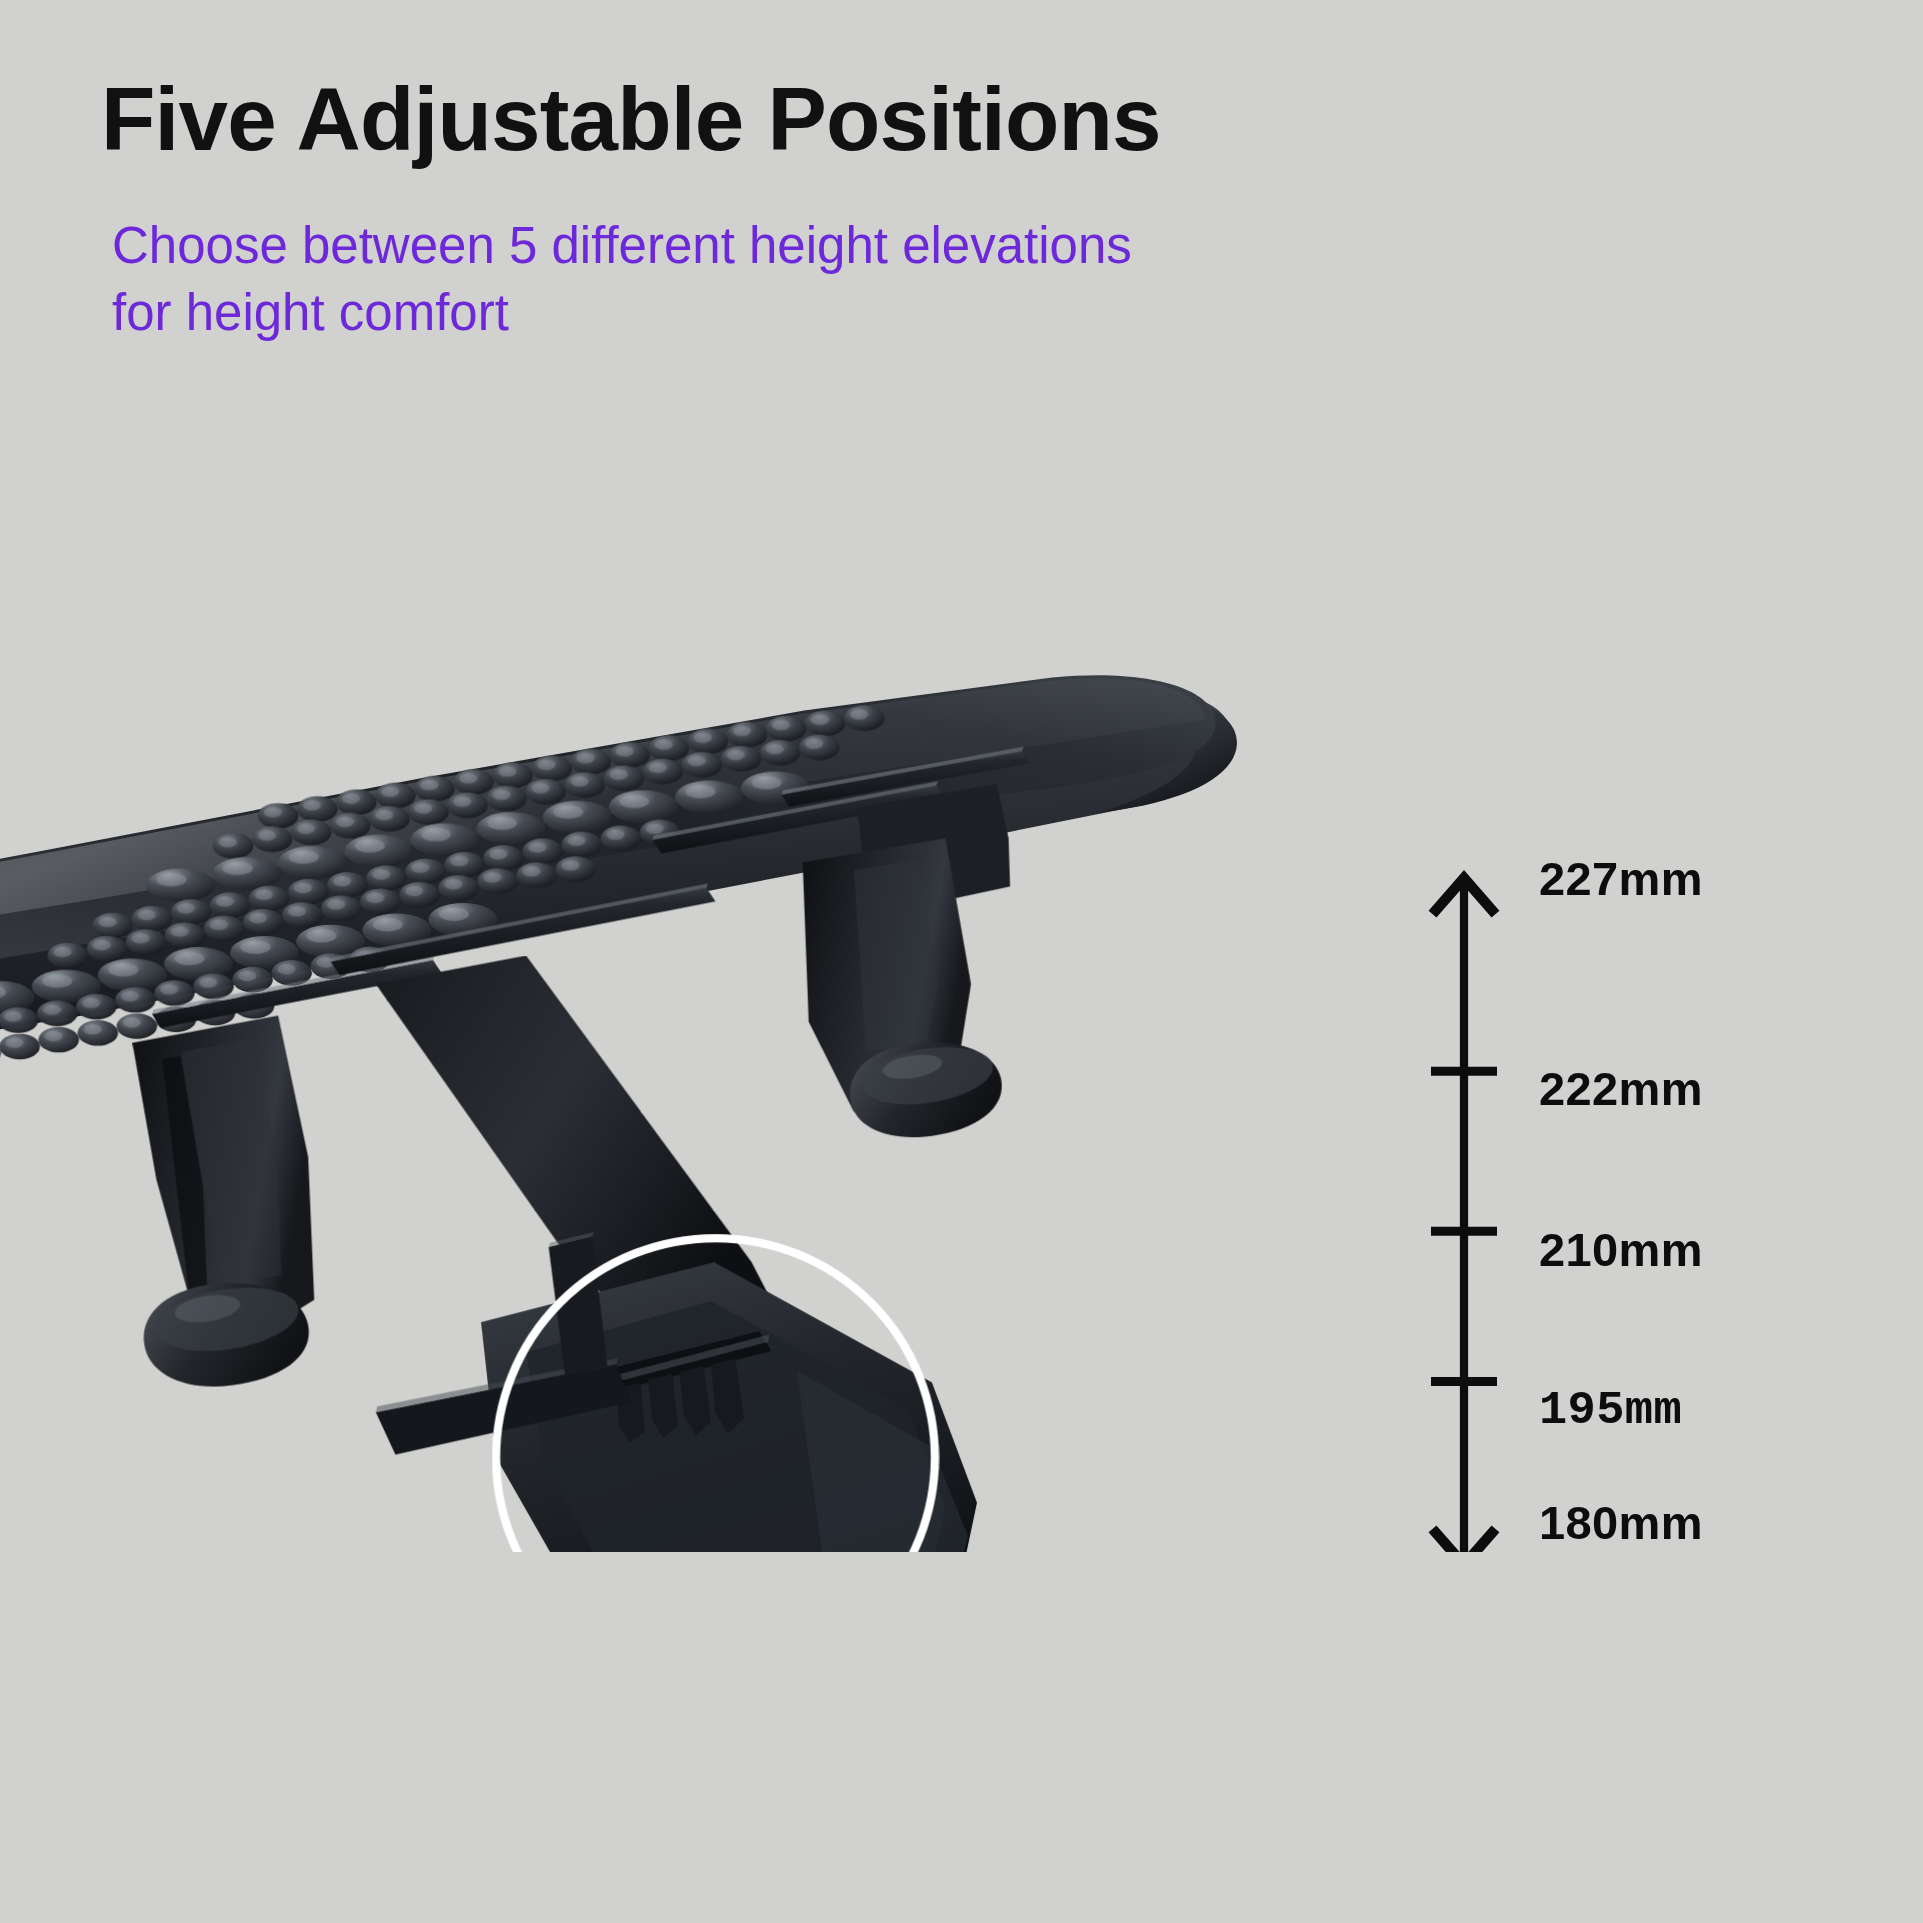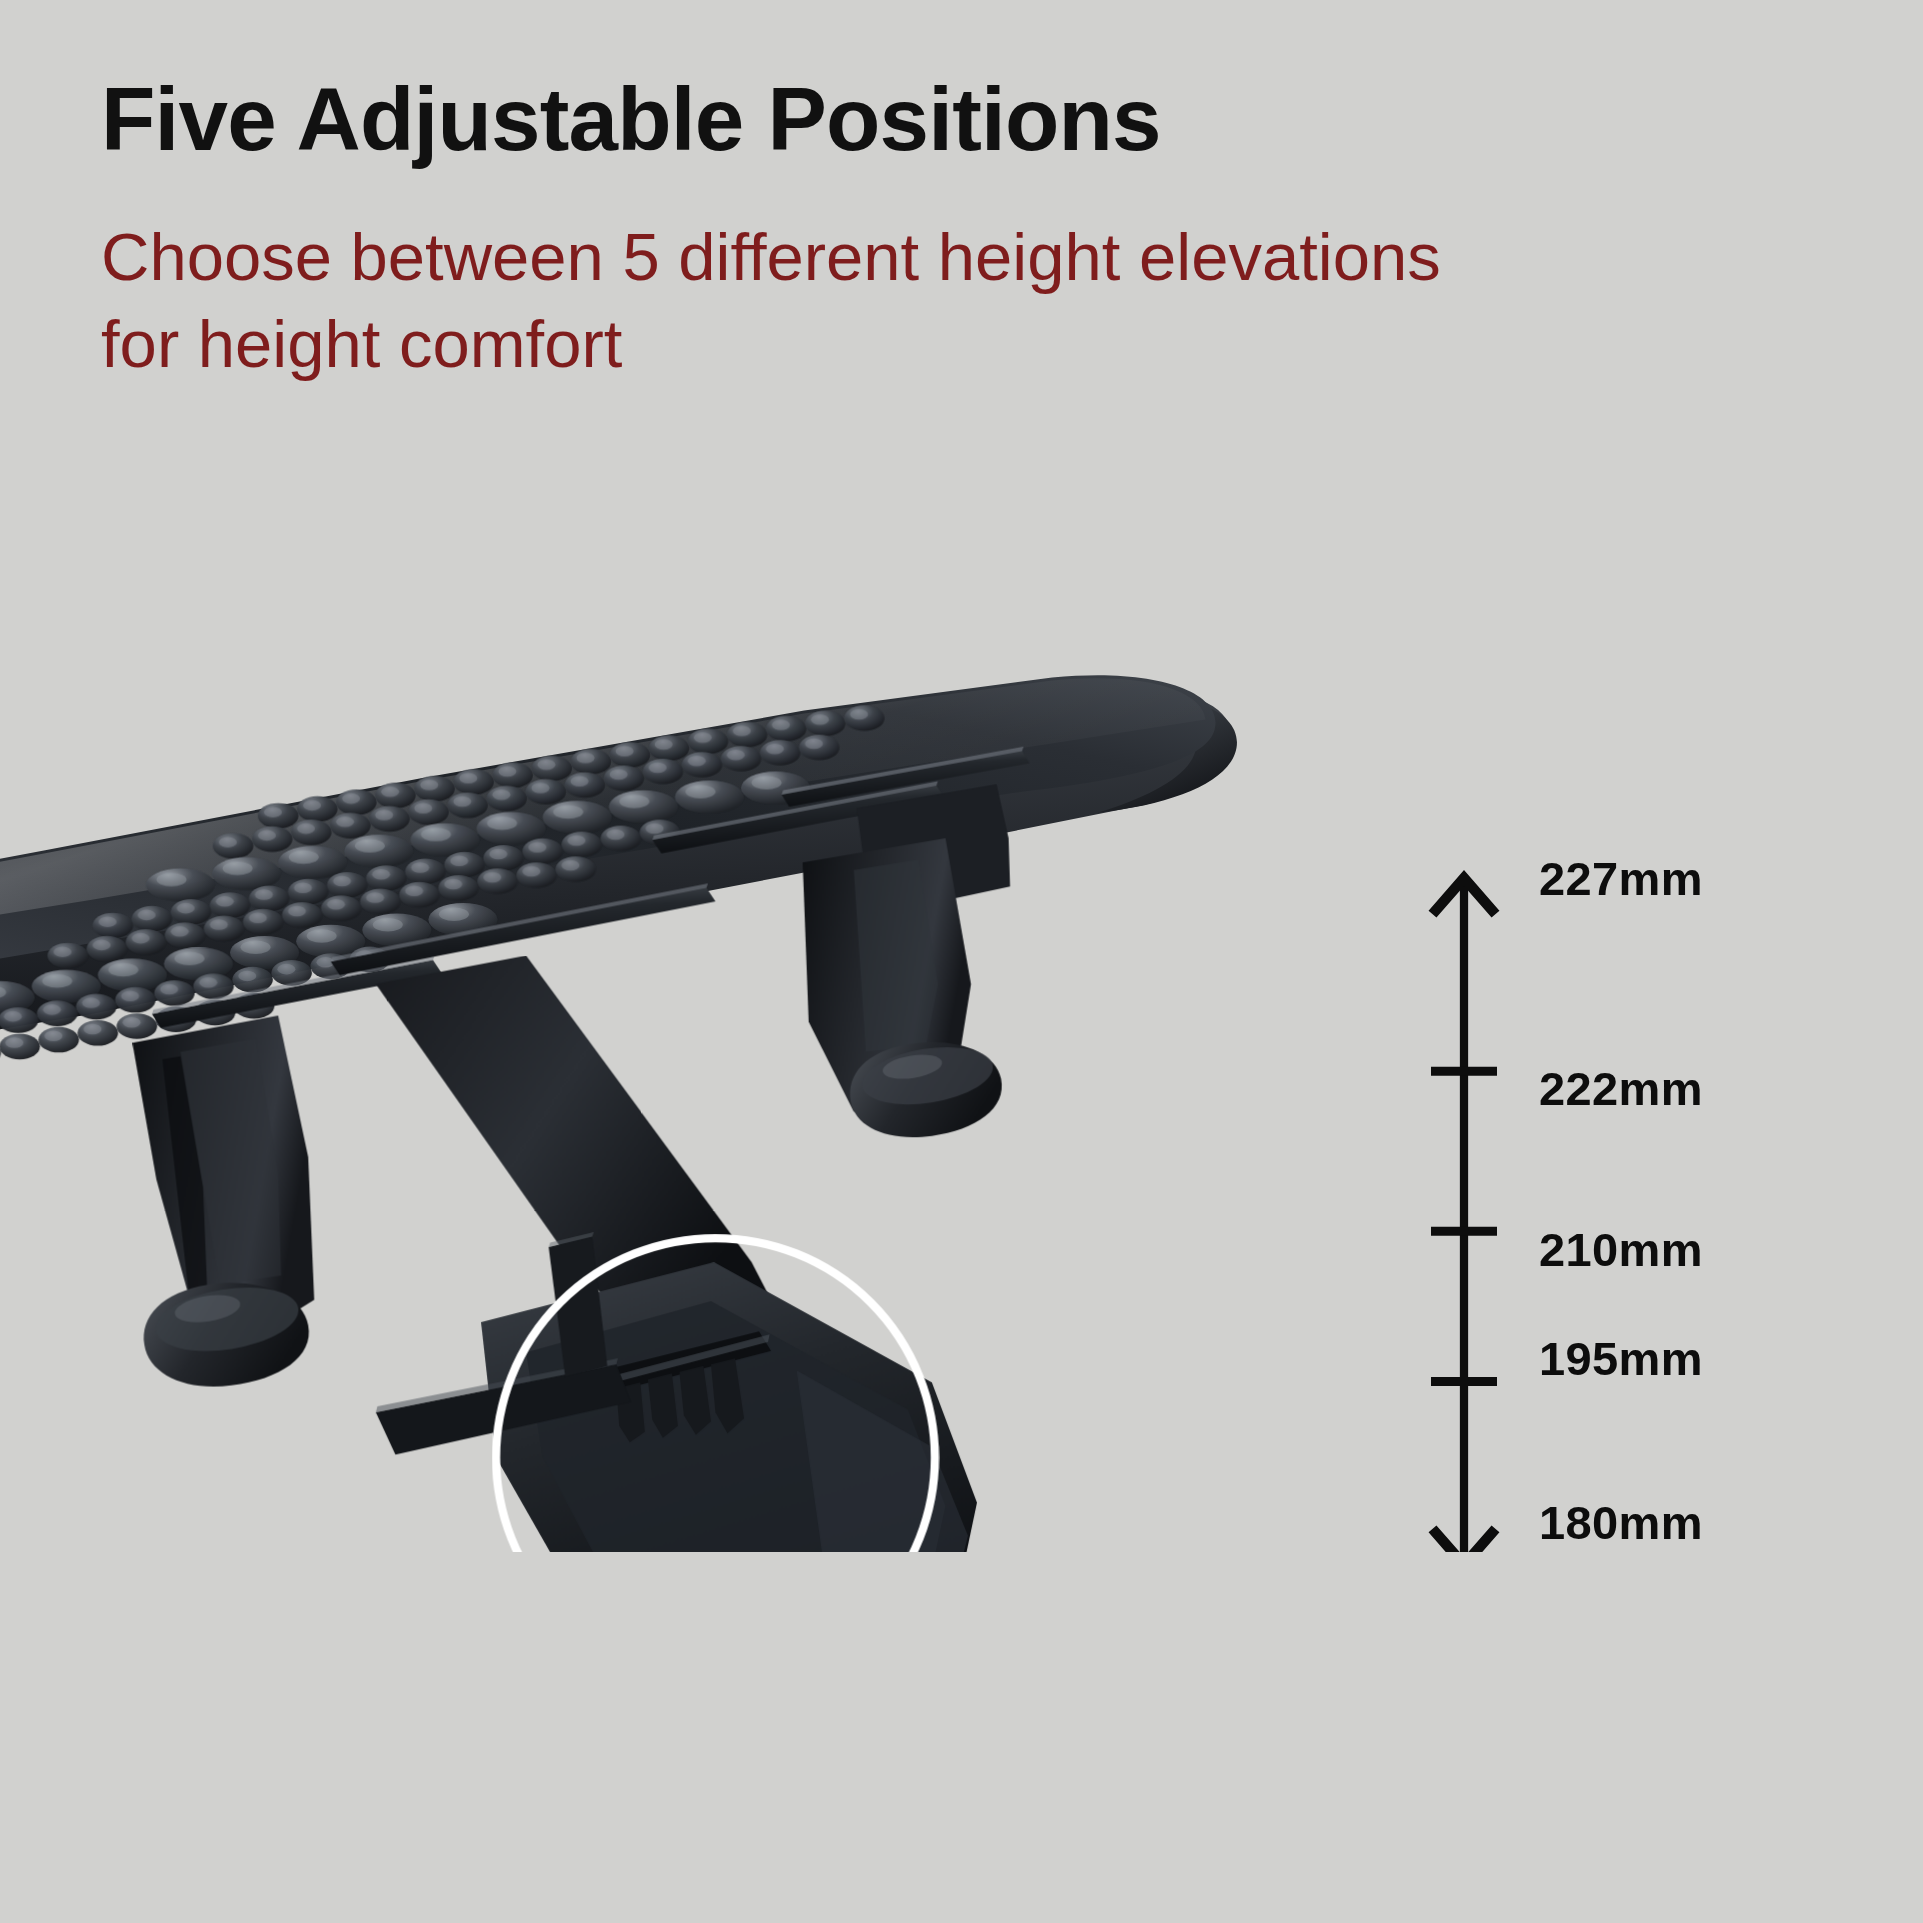--- a/index.html
+++ b/index.html
@@ -27,25 +27,26 @@
     font-size:89px;
     font-weight:bold;
     letter-spacing:-0.8px;
     color:#111111;
     line-height:1.06;
     white-space:nowrap;
   }
 
   #subtitle {
     margin-top:47px;
-    font-size:67px;
+    font-size:51px;
     font-weight:400;
-    color:#7f1d1d;
+    color:#6d28d9;
     line-height:1.30;
     max-width:1638px;
+    margin-left:11px;
   }
   #subtitle .sub-line { display:block; white-space:nowrap; }
 
   
   #product-figure {
     position:absolute;
     left:-45px; top:661px;
     width:1548px; height:1052px;
   }
   #product-svg { display:block; width:100%; height:100%; }
@@ -60,21 +61,21 @@
     font-size:47px;
     font-weight:bold;
     color:#0d0d0d;
     letter-spacing:0.4px;
     white-space:nowrap;
     transform:translateY(-50%);
   }
   .scale-label.r0 { top:36px;  }
   .scale-label.r1 { top:246px; }
   .scale-label.r2 { top:407px; }
-  .scale-label.r3 { top:516px; }
+  .scale-label.r3 { top:568px;font-family:Liberation Mono, monospace; }
   .scale-label.r4 { top:680px; }
 </style>
 </head>
 <body>
 
 <div id="canvas">
 
   <div id="header">
     <h1 id="title">Five Adjustable Positions</h1>
 

